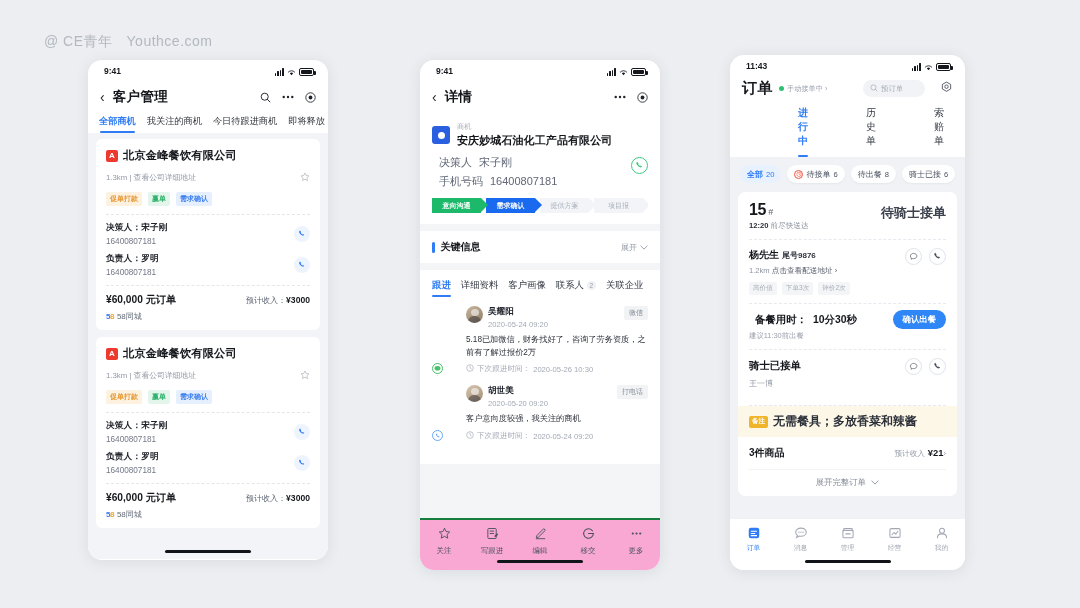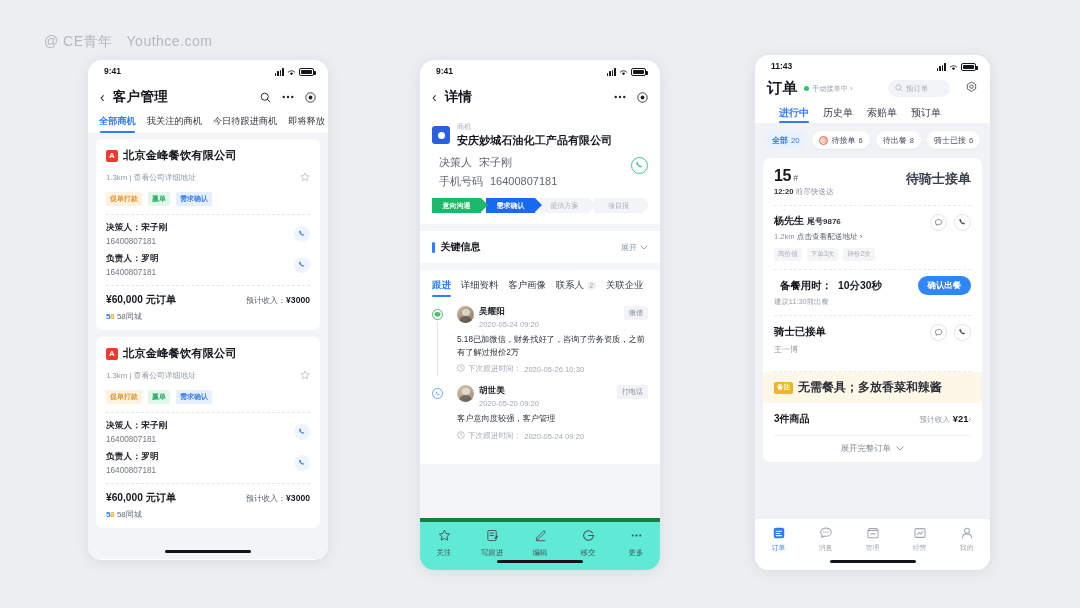--- a/index.html
+++ b/index.html
@@ -21,21 +21,21 @@
   
   .phone {
     position: absolute;
     background: #fff;
     border-radius: 14px;
     overflow: hidden;
     box-shadow: 0 2px 14px rgba(60,70,90,.10);
   }
   #phone1 { left: 88px;  top: 60px; width: 240px; height: 500px; }
   #phone2 { left: 420px; top: 60px; width: 240px; height: 510px; }
-  #phone3 { left: 755px; top: 55px; width: 235px; height: 515px; }
+  #phone3 { left: 730px; top: 55px; width: 235px; height: 515px; }
 
   
   .statusbar {
     height: 22px; display: flex; align-items: center;
     justify-content: space-between; padding: 0 14px 0 16px;
     font-size: 8.5px; font-weight: bold; color: #14171c;
   }
   .sb-right { display: flex; align-items: flex-end; gap: 3px; height: 9px; }
   .bars { display: flex; align-items: flex-end; gap: 1px; height: 8px; }
   .bars i { display: block; width: 1.6px; background: #14171c; border-radius: .5px; }
@@ -162,21 +162,21 @@
   }
   .s2-tabs .t { padding-bottom: 5px; position: relative; display:flex; align-items:center; gap:3px; }
   .s2-tabs .t.active { color: #2f7cf6; font-weight: bold; }
   .s2-tabs .t.active::after {
     content:''; position:absolute; left:0; right:0; bottom:0; height:2px;
     background:#2f7cf6; border-radius:1px;
   }
   .cnt { font-size: 6.5px; color:#9aa1ad; background:#eef0f3; border-radius:50%; width:9px;height:9px;
          display:flex;align-items:center;justify-content:center; }
   .feed { background: #fff; padding: 9px 12px 12px 12px; }
-  .fitem { display: flex; gap: 11px; position: relative; padding-bottom: 11px; }
+  .fitem { display: flex; gap: 20px; position: relative; padding-bottom: 11px; align-items: flex-end; }
   .frail { width: 14px; flex: 0 0 14px; position: relative; }
   .fdot {
     width: 11px; height: 11px; border-radius: 50%;
     display: flex; align-items: center; justify-content: center; margin-top: 3px;
   }
   .fdot.wx { background: #fff; border: 1px solid #4ac06a; color: #4ac06a; }
   .fdot.ph { background: #fff; border: 1px solid #6aa7f5; color: #6aa7f5; }
   .fline { position: absolute; left: 5px; top: 15px; bottom: -2px; width: 1px; background: #e4e7ec; }
   .fbody { flex: 1; min-width: 0; }
   .fhead { display: flex; align-items: flex-start; gap: 5px; }
@@ -197,21 +197,21 @@
   .fname { font-size: 8.6px; font-weight: bold; color: #1d2129; }
   .ftime { font-size: 7.6px; color: #a3a9b4; margin-top: 2px; }
   .fchip {
     margin-left: auto; font-size: 7px; color: #878e9b; background: #f1f3f5;
     padding: 2px 5px; border-radius: 2px; white-space: nowrap;
   }
   .ftext { font-size: 8.2px; color: #2b3039; line-height: 1.55; margin-top: 5px; }
   .fnext { font-size: 7.6px; color: #a3a9b4; margin-top: 5px; display: flex; align-items: center; gap: 3px; }
   .s2-bottom {
     position: absolute; left: 0; right: 0; bottom: 0; height: 52px;
-    background: #5eead4; border-top: 4px solid #15803d;
+    background: #f9a8d4; border-top: 2px solid #15803d;
     display: flex; align-items: flex-start; padding-top: 7px;
   }
   .bb { flex: 1; display: flex; flex-direction: column; align-items: center; gap: 4px; color: #2c313a; }
   .bb span { font-size: 7.4px; color: #4a505c; }
   .homebar {
     position: absolute; left: 50%; transform: translateX(-50%); bottom: 7px;
     width: 86px; height: 3.2px; background: #111418; border-radius: 2px;
   }
 
   
@@ -226,21 +226,21 @@
   .s3-search {
     margin-left: auto; background: #f1f3f6; border-radius: 9px;
     height: 17px; width: 62px; display: flex; align-items: center;
     gap: 3px; padding: 0 7px; font-size: 7.4px; color: #a8aeb9;
   }
   .s3-gear { margin-left: 9px; color: #4a505c; }
   .s3-tabs {
     display: flex; gap: 14px; padding: 8px 12px 0 12px;
     font-size: 10px; color: #333842;
   }
-  .s3-tabs .t { padding-bottom: 3px; position: relative; }
+  .s3-tabs .t { padding-bottom: 9px; position: relative; margin-left: 44px; }
   .s3-tabs .t.active { color: #2f7cf6; font-weight: bold; }
   .s3-tabs .t.active::after {
     content:''; position:absolute; left:0; right:0; bottom:0; height:2.2px;
     background:#2f7cf6; border-radius:1px;
   }
   .s3-chips { display: flex; gap: 6px; padding: 8px 10px 9px 10px; }
   .chip {
     background: #fff; border-radius: 10px; padding: 3.5px 7px;
     font-size: 8px; color: #4b5260; display: flex; align-items: center; gap: 3px;
     box-shadow: 0 1px 2px rgba(0,0,0,.05); white-space: nowrap;
@@ -640,21 +640,21 @@
           </span>
           <span class="fbody">
             <span class="fhead">
               <span class="avatar a2"></span>
               <span>
                 <span class="fname" style="display:block">胡世美</span>
                 <span class="ftime" style="display:block">2020-05-20 09:20</span>
               </span>
               <span class="fchip">打电话</span>
             </span>
-            <span class="ftext" style="display:block">客户意向度较强，客户管理</span>
+            <span class="ftext" style="display:block">客户意向度较强，我关注的商机</span>
             <span class="fnext">
               <span>
                 <svg width="8" height="8" viewBox="0 0 12 12">
                     <circle cx="6" cy="6" r="5" stroke="currentColor" stroke-width="1" fill="none"></circle>
                     <path d="M6 3.2V6l2 1.2" stroke="currentColor" stroke-width="1" fill="none" stroke-linecap="round"></path>
                   </svg>
               </span>
               <span>下次跟进时间：</span>
               <span>2020-05-24 09:20</span>
             </span>

